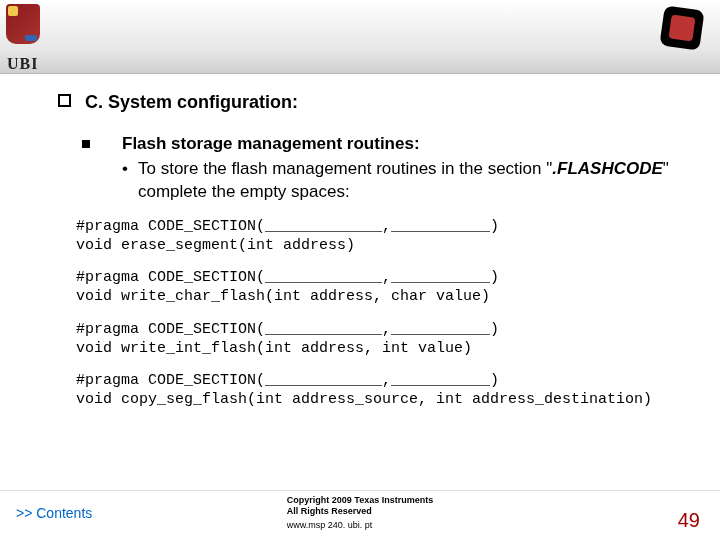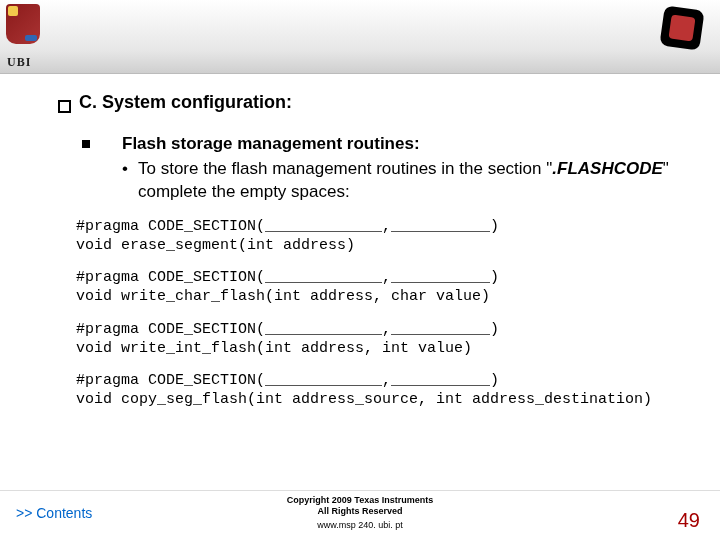--- a/index.html
+++ b/index.html
@@ -4,49 +4,49 @@
 <style>
   * { margin: 0; padding: 0; box-sizing: border-box; }
   html, body { width: 720px; height: 540px; font-family: Verdana, Arial, sans-serif; background: #fff; overflow: hidden; }
   .slide { width: 720px; height: 540px; position: relative; display: flex; flex-direction: column; }
 
   .header { position: relative; height: 74px; background: linear-gradient(180deg, #ffffff 0%, #e6e6e6 70%, #cfcfcf 100%); border-bottom: 1px solid #bbb; }
   .logo-left { position: absolute; left: 6px; top: 4px; width: 40px; height: 52px; }
   .logo-left .shield { width: 34px; height: 40px; background: linear-gradient(135deg,#8a1a1a,#a33); border-radius: 4px 4px 10px 10px; position: relative; overflow: hidden; }
   .logo-left .shield::after { content:""; position:absolute; left:2px; top:2px; width:10px; height:10px; background:#f2c94c; border-radius:2px; }
   .logo-left .shield::before { content:""; position:absolute; right:3px; bottom:3px; width:12px; height:6px; background:#2f67b5; border-radius:2px; }
-  .ubi-label { position:absolute; left:7px; top:55px; font-size:12px; font-weight:bold; color:#222; letter-spacing:1px; font-family: "Times New Roman", serif; }
+  .ubi-label { position:absolute; left:7px; top:55px; font-size:16px; font-weight:bold; color:#222; letter-spacing:1px; font-family: "Times New Roman", serif; }
 
   .logo-right { position:absolute; right:10px; top:8px; width:48px; height:48px; }
   .ti-badge { width:40px; height:40px; background:#000; border-radius:8px; transform:rotate(8deg); position:relative; }
   .ti-badge::after { content:""; position:absolute; left:8px; top:8px; width:24px; height:24px; background:#b33; border-radius:4px; }
 
   .title { position:absolute; left:62px; right:62px; top:6px; text-align:center; color:#a40000; font-weight:bold; font-size:21px; line-height:1.25; font-family: Verdana, Arial, sans-serif; }
 
   .body { flex:1; padding: 18px 30px 0 38px; color:#000; }
-  .row-c { display:flex; align-items:flex-end; gap:8px;padding-left:20px; }
+  .row-c { display:flex; align-items:flex-start; gap:14px;padding-left:20px; }
   .bullet-sq { width:13px; height:13px; border:2px solid #000; margin-top:2px; flex:none; }
   .c-head { font-weight:bold; font-size:18px; }
 
   .row-sub { display:flex; align-items:flex-start; gap:32px; margin:20px 0 0 44px; }
   .bullet-sm { width:8px; height:8px; background:#000; margin-top:7px; flex:none; }
   .sub-content { font-size:17px; line-height:1.35; }
   .sub-heading { font-weight:bold; }
   .sub-line2 { display:flex; gap:10px; margin-top:2px; }
   .dot { flex:none; width:6px; text-align:center; }
 
   .code-blocks { margin:14px 0 0 38px; font-family:"Courier New", monospace; font-size:15px; line-height:1.25; }
   .code-group { margin-bottom:14px; white-space:pre; }
 
   .footer { position:absolute; left:0; right:0; bottom:0; height:50px; border-top:1px solid #ddd; }
   .footer-link { position:absolute; left:16px; top:14px; font-size:14px; }
   .footer-link .arrows { color:#06c; }
   .footer-link .contents { color:#06c; cursor:pointer; }
 
-  .footer-center { position:absolute; left:50%; transform:translateX(-50%); top:4px; text-align:center; }
+  .footer-center { position:absolute; left:50%; transform:translateX(-50%); top:4px; }
   .copyright { font-size:9px; font-weight:bold; color:#000; line-height:1.2; }
   .footer-url { font-size:9px; color:#000; margin-top:3px; }
 
   .pagenum { position:absolute; right:20px; bottom:8px; color:#a40000; font-size:20px; }
 
   .em { font-style: italic; }
 </style>
 </head>
 <body>
 

